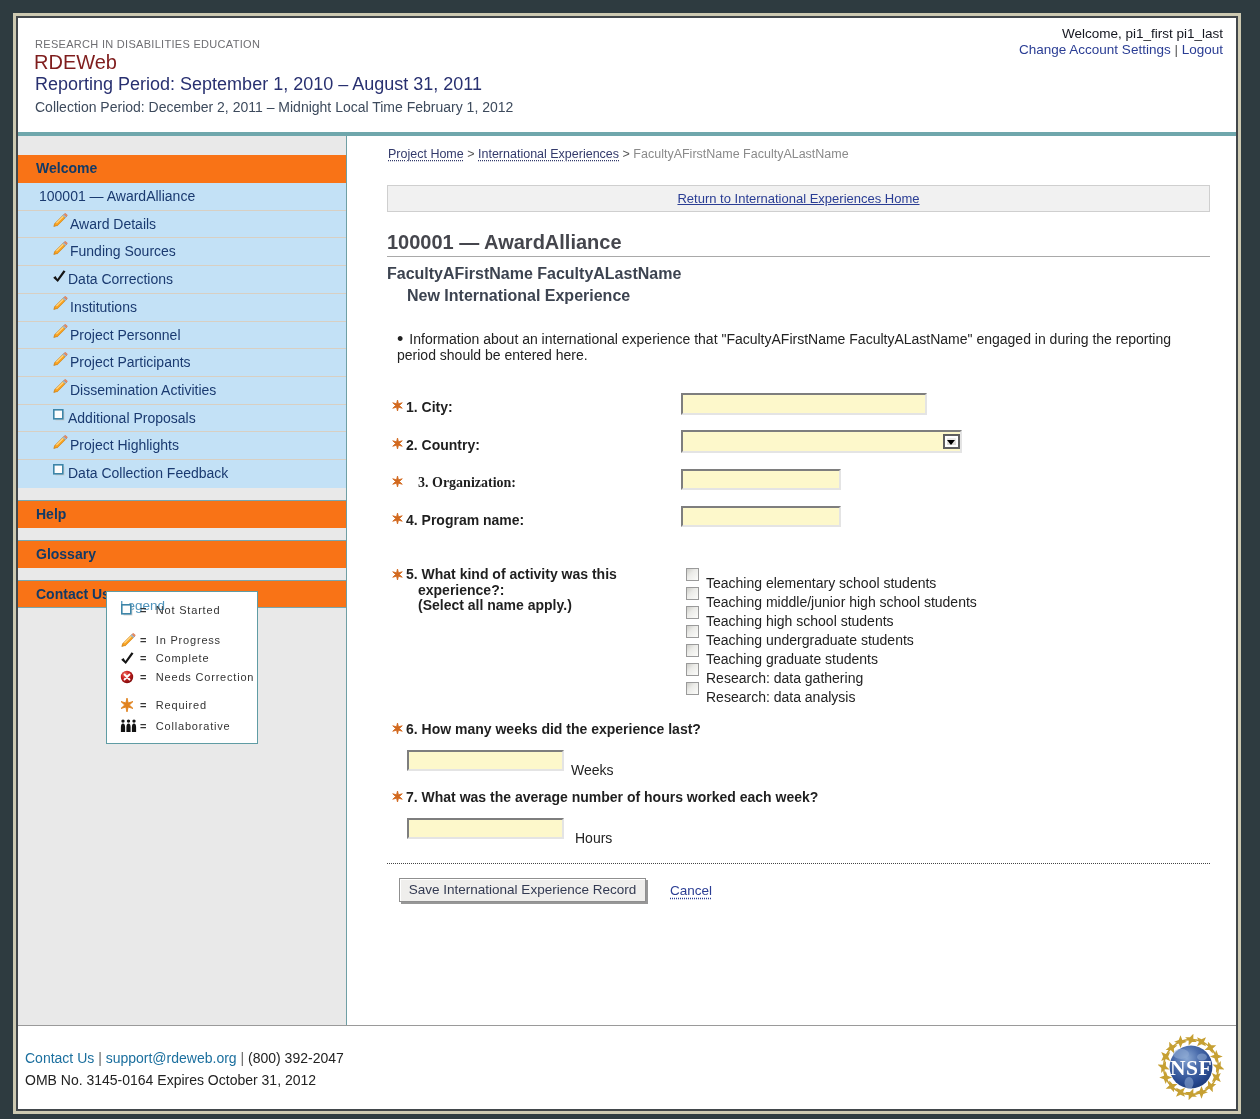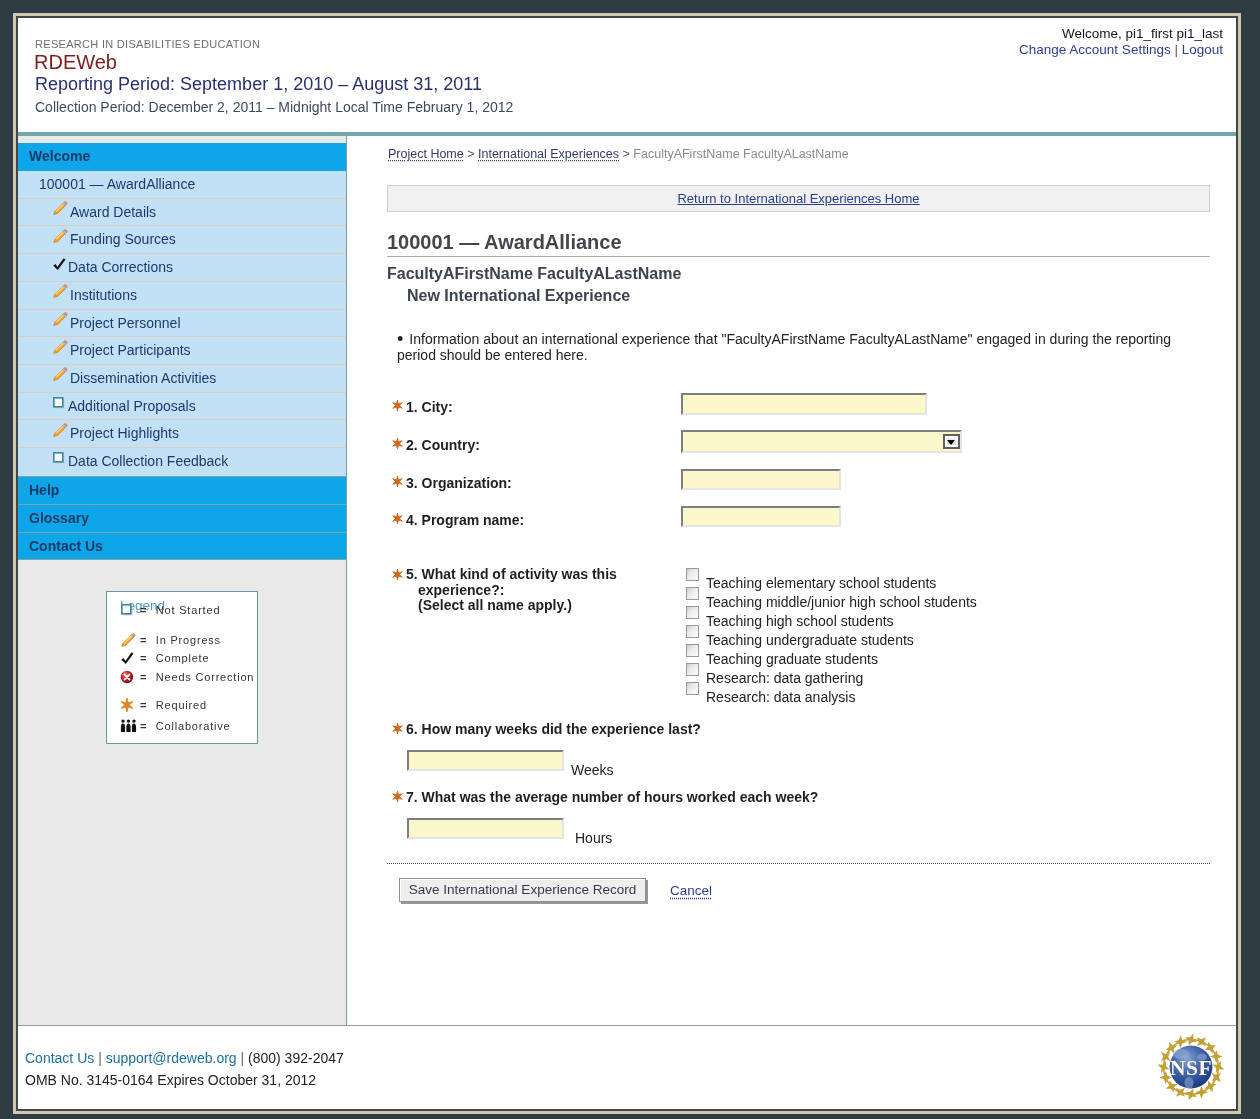--- a/index.html
+++ b/index.html
@@ -16,21 +16,21 @@
 .welcome-user { right:13px; top:8px; font-size:13.5px; color:#14161f; text-align:right; }
 .acct-links { right:13px; top:24px; font-size:13.5px; text-align:right; }
 .acct-links a { color:#2a3d94; }
 .acct-links .sep { color:#555; }
 
 .tealband { left:0; top:114px; width:100%; height:4px; background:#6fa7ac; }
 
 .sidebar { left:0; top:118px; width:329px; height:889px; background:#e9e9e9; border-right:1px solid #6f9fa5; }
 .menu { position:absolute; left:0; top:7px; width:328px; }
 .mrow { position:relative; font-size:14px; }
-.mhead { height:28px; line-height:27px; background:#0ea5e9; color:#123a66; font-weight:bold; padding-left:11px; border-top:1px solid #7aa6ad; }
+.mhead { height:28px; line-height:27px; background:#f97316; color:#123a66; font-weight:bold; padding-left:18px; border-top:1px solid #7aa6ad;margin-top:12px; }
 .mitem { height:27.72px; line-height:27px; background:#c3e1f6; color:#1a3a70; border-bottom:1px solid #d8cfc2; padding-left:21px; }
 .mitem.sub { padding-left:34px; }
 .mitem.lastblue { border-bottom:none; }
 .micon { display:inline-block; vertical-align:middle; margin-right:2px; margin-top:-3px; }
 
 .legend { left:88px; top:455px; width:152px; height:153px; background:#fff; border:1px solid #5f9ca4; }
 .legend-title { position:absolute; left:13px; top:6px; font-size:13.5px; color:#4f94bc; }
 .lrow { position:absolute; left:13px; font-size:11px; letter-spacing:0.8px; color:#333; }
 .lrow .ic { display:inline-block; width:20px; vertical-align:middle; }
 .lrow .eq { display:inline-block; width:12px; font-weight:bold; }
@@ -215,21 +215,21 @@
 <div class="abs qlabel" style="left:388px; top:419px;">2. Country:</div>
 <div class="abs yinput" style="left:663px; top:412px; width:281px; height:23px;">
         <span class="selbtn">
           <span class="tri"></span>
         </span>
       </div>
 
 <div class="abs" style="left:374px; top:455px;"><svg width="11" height="11" viewBox="0 0 12 12">
           <path d="M6.00,0.00 L7.05,4.18 L11.20,3.00 L8.10,6.00 L11.20,9.00 L7.05,7.82 L6.00,12.00 L4.95,7.82 L0.80,9.00 L3.90,6.00 L0.80,3.00 L4.95,4.18 Z" fill="#d2691e" stroke="#d2691e" stroke-width="0.9"></path>
         </svg></div>
-<div class="abs qlabel" style="left:388px; top:457px;">3. Organization:</div>
+<div class="abs qlabel" style="left:400px; top:457px;font-family:Liberation Serif, serif;">3. Organization:</div>
 <div class="abs yinput" style="left:663px; top:451px; width:160px; height:21px;"></div>
 
 <div class="abs" style="left:374px; top:492px;"><svg width="11" height="11" viewBox="0 0 12 12">
           <path d="M6.00,0.00 L7.05,4.18 L11.20,3.00 L8.10,6.00 L11.20,9.00 L7.05,7.82 L6.00,12.00 L4.95,7.82 L0.80,9.00 L3.90,6.00 L0.80,3.00 L4.95,4.18 Z" fill="#d2691e" stroke="#d2691e" stroke-width="0.9"></path>
         </svg></div>
 <div class="abs qlabel" style="left:388px; top:494px;">4. Program name:</div>
 <div class="abs yinput" style="left:663px; top:488px; width:160px; height:21px;"></div>
 
 <div class="abs" style="left:374px; top:548px;"><svg width="11" height="11" viewBox="0 0 12 12">
           <path d="M6.00,0.00 L7.05,4.18 L11.20,3.00 L8.10,6.00 L11.20,9.00 L7.05,7.82 L6.00,12.00 L4.95,7.82 L0.80,9.00 L3.90,6.00 L0.80,3.00 L4.95,4.18 Z" fill="#d2691e" stroke="#d2691e" stroke-width="0.9"></path>

